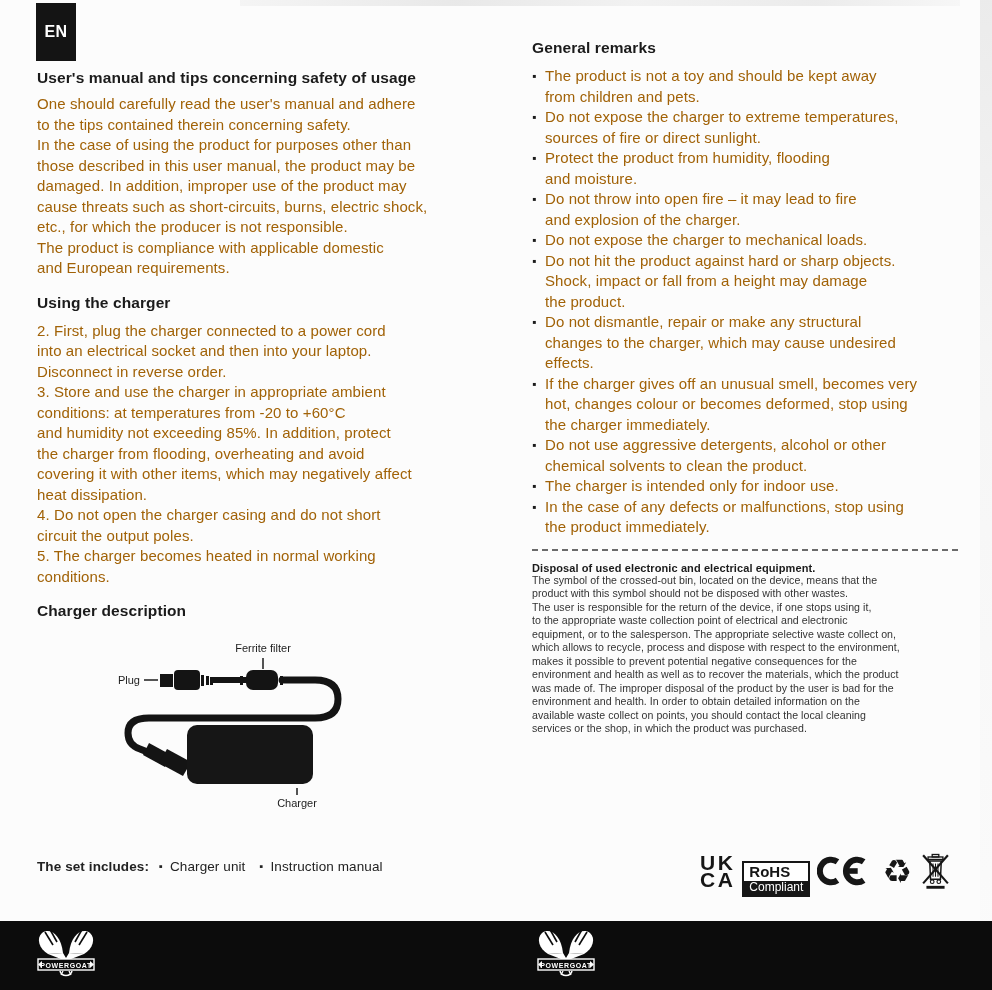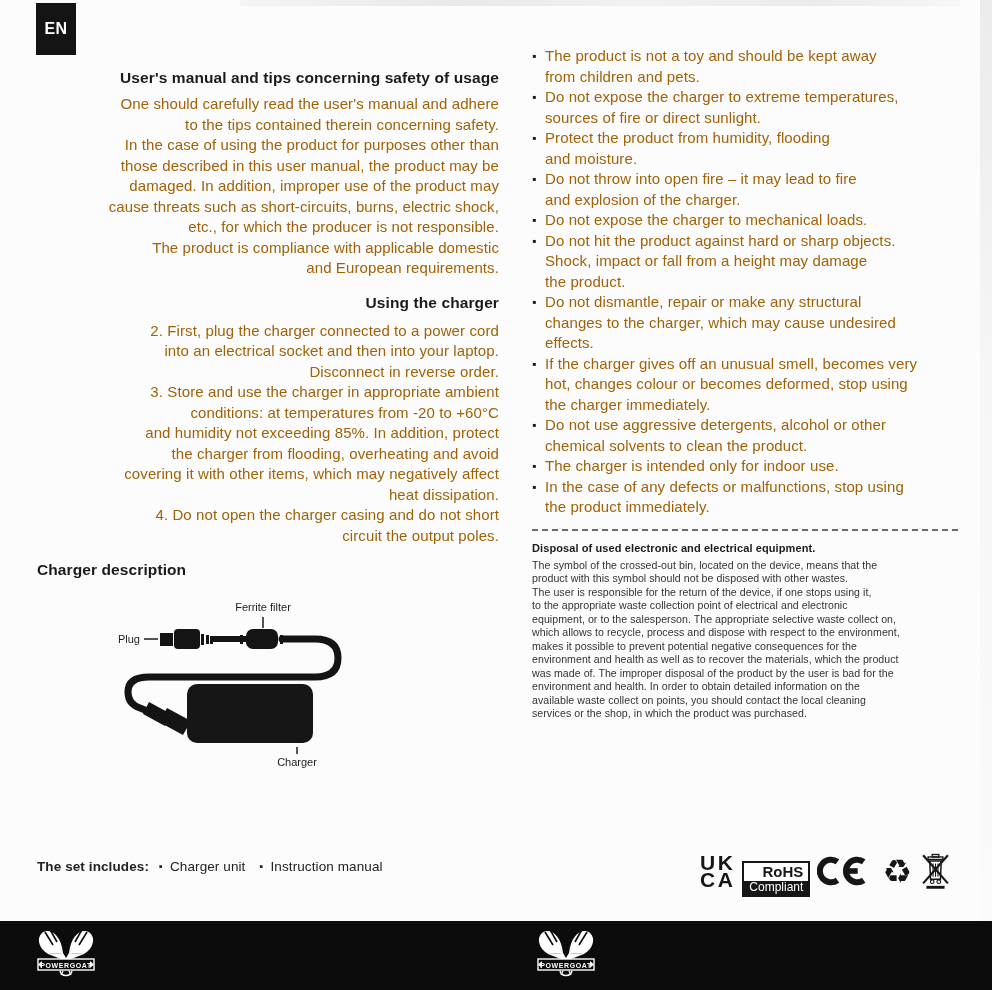--- a/index.html
+++ b/index.html
@@ -6,58 +6,58 @@
   html,body { width:992px; height:990px; }
   body { font-family:"Liberation Sans", sans-serif; background:#ffffff; }
   .page { position:relative; width:992px; height:990px; background:#fcfcfc; overflow:hidden; color:#2b2b2b; }
 
   
   .scan-top { position:absolute; top:0; left:240px; width:720px; height:6px;
     background:linear-gradient(90deg,#f2f2f2,#e2e2e2 30%,#eeeeee 55%,#e6e6e6 80%,#f5f5f5); opacity:.75; }
   .scan-right { position:absolute; top:0; right:0; width:12px; height:921px;
     background:linear-gradient(180deg,#e7e7e7,#f4f4f4 40%,#fafafa); opacity:.8; }
 
-  .lang-badge { position:absolute; left:36px; top:3px; width:40px; height:52px; background:#141414;
+  .lang-badge { position:absolute; left:36px; top:3px; width:40px; height:58px; background:#141414;
     color:#fff; font-weight:bold; font-size:16px; letter-spacing:.5px;
     display:flex; align-items:center; justify-content:center; }
 
   .col-left  { position:absolute; left:37px;  top:68px; width:462px; }
   .col-right { position:absolute; left:532px; top:38px; width:436px; }
 
   .h-big { font-size:15.5px; font-weight:bold; color:#1b1b1b; line-height:20px; letter-spacing:.1px; }
   .body-txt { font-size:15px; line-height:20.5px; letter-spacing:.1px; white-space:pre-line; color:#a16207; }
 
   .col-left .h-big { margin-bottom:6px; }
-  .sec { margin-bottom:14px;text-align:right; }
+  .sec { margin-bottom:14px; }
   .steps .body-txt { margin:0; }
 
   .bullets { margin-top:8px; }
   .bullet-item { display:flex; align-items:flex-start; }
   .bullet-item .b-glyph { width:13px; flex:0 0 13px; font-size:12px; line-height:20.5px; color:#1b1b1b; }
   .bullet-item .b-text { flex:1; }
 
   .divider { border-top:2px dashed #6a6a6a; margin-top:11px; height:0; width:426px; }
 
   .disposal-h { margin-top:11px; font-size:11px; font-weight:bold; color:#1b1b1b; letter-spacing:.1px; }
-  .disposal-b { margin-top:5px; font-size:10.6px; line-height:13.5px; letter-spacing:.05px; white-space:pre-line; color:#333; }
+  .disposal-b { font-size:10.6px; line-height:13.5px; letter-spacing:.05px; white-space:pre-line; color:#333; }
 
   
   .diagram { margin-top:6px; }
   .diagram text { font-family:"Liberation Sans", sans-serif; font-size:11px; fill:#1d1d1d; }
 
   .set-includes { position:absolute; left:37px; top:859px; display:flex; align-items:baseline;
     font-size:13.5px; letter-spacing:.1px; color:#222; }
   .set-includes .lbl { font-weight:bold; margin-right:10px; }
   .set-item { margin-right:14px; }
   .set-item::before { content:"▪"; font-size:11px; margin-right:7px; position:relative; top:-1px; }
 
   
   .compliance { position:absolute; left:700px; top:845px; display:flex; align-items:center; gap:7px; }
   .ukca { font-weight:bold; font-size:21px; line-height:17.5px; letter-spacing:2.5px; color:#161616; }
-  .rohs { border:2px solid #161616; text-align:right; background:#fff;margin-top:16px; }
+  .rohs { border:2px solid #161616; text-align:left; background:#fff;margin-top:16px; }
   .rohs .r1 { font-weight:bold; font-size:15px; padding:0 5px; color:#161616; line-height:18px; }
   .rohs .r2 { background:#161616; color:#fff; font-size:12px; padding:1px 5px 2px; line-height:11px; }
   .recycle { font-family:"DejaVu Sans", sans-serif; font-size:33px; line-height:1; color:#161616; }
 
   
   .footer { position:absolute; left:0; top:921px; width:992px; height:69px; background:#0c0c0c; }
   .goat-logo { position:absolute; top:4px; width:60px; height:58px; }
   .goat-logo.first { left:36px; }
   .goat-logo.second { left:536px; }
   .goat-logo text { font-family:"Liberation Sans", sans-serif; font-weight:bold; font-size:7px; letter-spacing:.6px; fill:#ffffff; }
@@ -93,20 +93,22 @@
 into an electrical socket and then into your laptop.
 Disconnect in reverse order.</div>
         <div class="body-txt">3. Store and use the charger in appropriate ambient
 conditions: at temperatures from -20 to +60°C
 and humidity not exceeding 85%. In addition, protect
 the charger from flooding, overheating and avoid
 covering it with other items, which may negatively affect
 heat dissipation.</div>
         <div class="body-txt">4. Do not open the charger casing and do not short
 circuit the output poles.</div>
+        <div class="body-txt">5. The charger becomes heated in normal working
+conditions.</div>
       </div>
     </div>
 
     <div>
       <div class="h-big">Charger description</div>
 
       <svg class="diagram" width="462" height="182" viewBox="0 0 462 182">
 
         <text x="226" y="19" text-anchor="middle">Ferrite filter</text>
         <line x1="226" y1="25" x2="226" y2="36" stroke="#1d1d1d" stroke-width="1.5"></line>
@@ -139,20 +141,21 @@
     </div>
   </div>
 
   <div class="set-includes">
     <span class="lbl">The set includes:</span>
     <span class="set-item">Charger unit</span>
     <span class="set-item">Instruction manual</span>
   </div>
 
   <div class="col-right">
+    <div class="h-big">General remarks</div>
 
     <div class="bullets">
       <div class="bullet-item">
           <span class="b-glyph">▪</span>
           <span class="b-text body-txt">The product is not a toy and should be kept away
 from children and pets.</span>
         </div>
       <div class="bullet-item">
           <span class="b-glyph">▪</span>
           <span class="b-text body-txt">Do not expose the charger to extreme temperatures,

